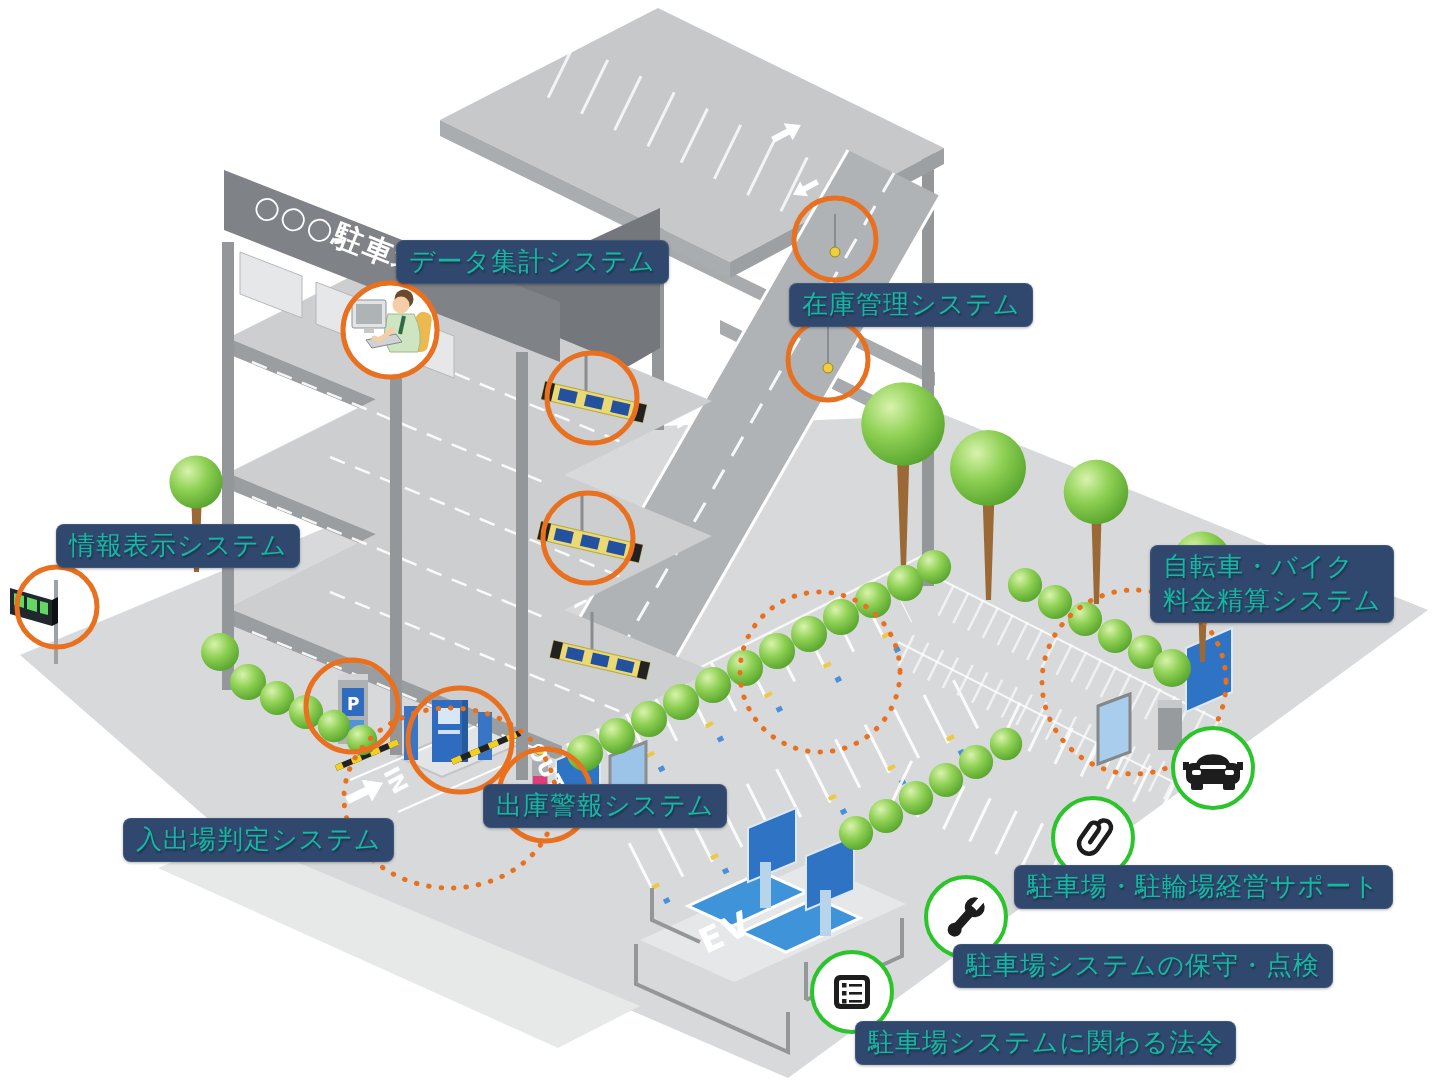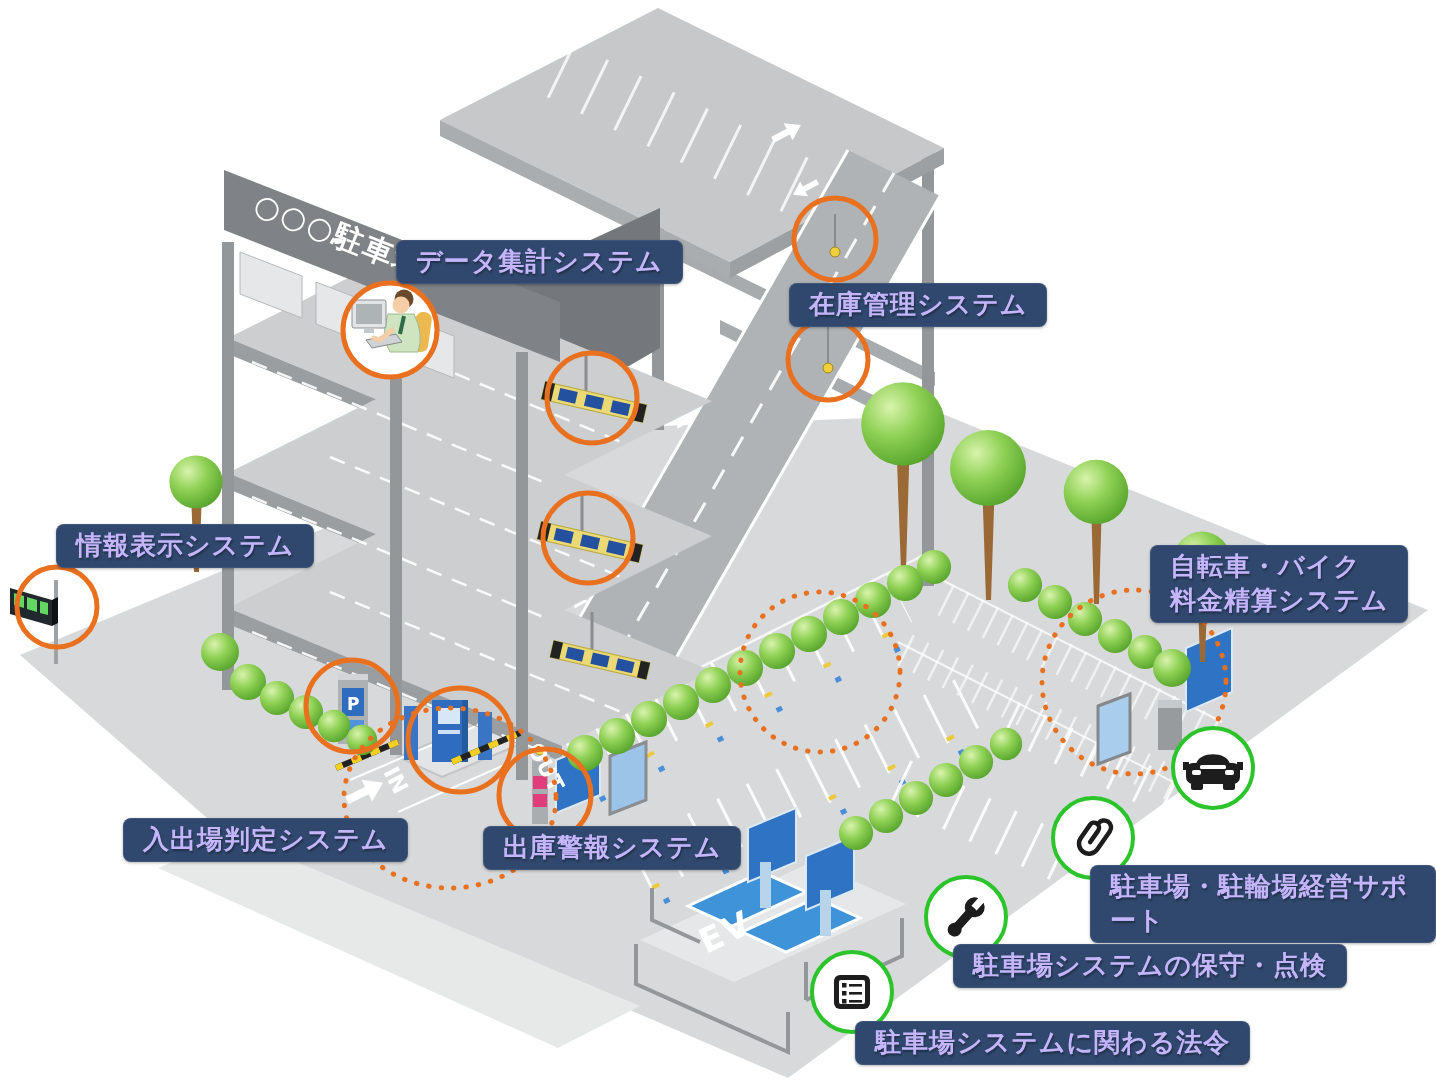--- a/index.html
+++ b/index.html
@@ -4,43 +4,43 @@
 <style>
   html,body{margin:0;padding:0;background:#fff;}
   #stage{
     position:relative;width:1436px;height:1081px;overflow:hidden;background:#ffffff;
     font-family:"DejaVu Sans","Liberation Sans",sans-serif;
   }
   #scene{position:absolute;left:0;top:0;}
   .label{
     position:absolute;
     background:#30486d;
-    color:#c4b5fd;
-    font-weight:bold;
+    color:#14b8a6;
+    font-weight:normal;
     font-size:26px;
     line-height:1.3;
     letter-spacing:1px;
-    padding:5px 20px;
+    padding:5px 13px;
     border-radius:8px;
     white-space:pre-line;
     text-shadow:1px 2px 2px rgba(0,0,0,.35);
     box-shadow:0 1px 3px rgba(0,0,0,.30), inset 0 0 0 1px rgba(255,255,255,.08);
   }
   .lb0{left:396px;top:240px}
   .lb1{left:789px;top:283px}
   .lb2{left:536px;top:437px}
   .lb3{left:56px;top:524px}
   .lb4{left:128px;top:623px}
   .lb5{left:430px;top:672px}
   .lb6{left:123px;top:818px}
-  .lb7{left:483px;top:826px}
+  .lb7{left:483px;top:784px}
   .lb8{left:755px;top:737px}
   .lb9{left:1150px;top:545px}
   .lb10{left:1195px;top:794px}
-  .lb11{left:1090px;top:865px}
+  .lb11{left:1014px;top:865px}
   .lb12{left:953px;top:944px}
   .lb13{left:855px;top:1021px}
 </style>
 </head>
 <body>
 
 <div id="stage">
 
 <svg id="scene" width="1436" height="1081" viewBox="0 0 1436 1081">
   <defs>

